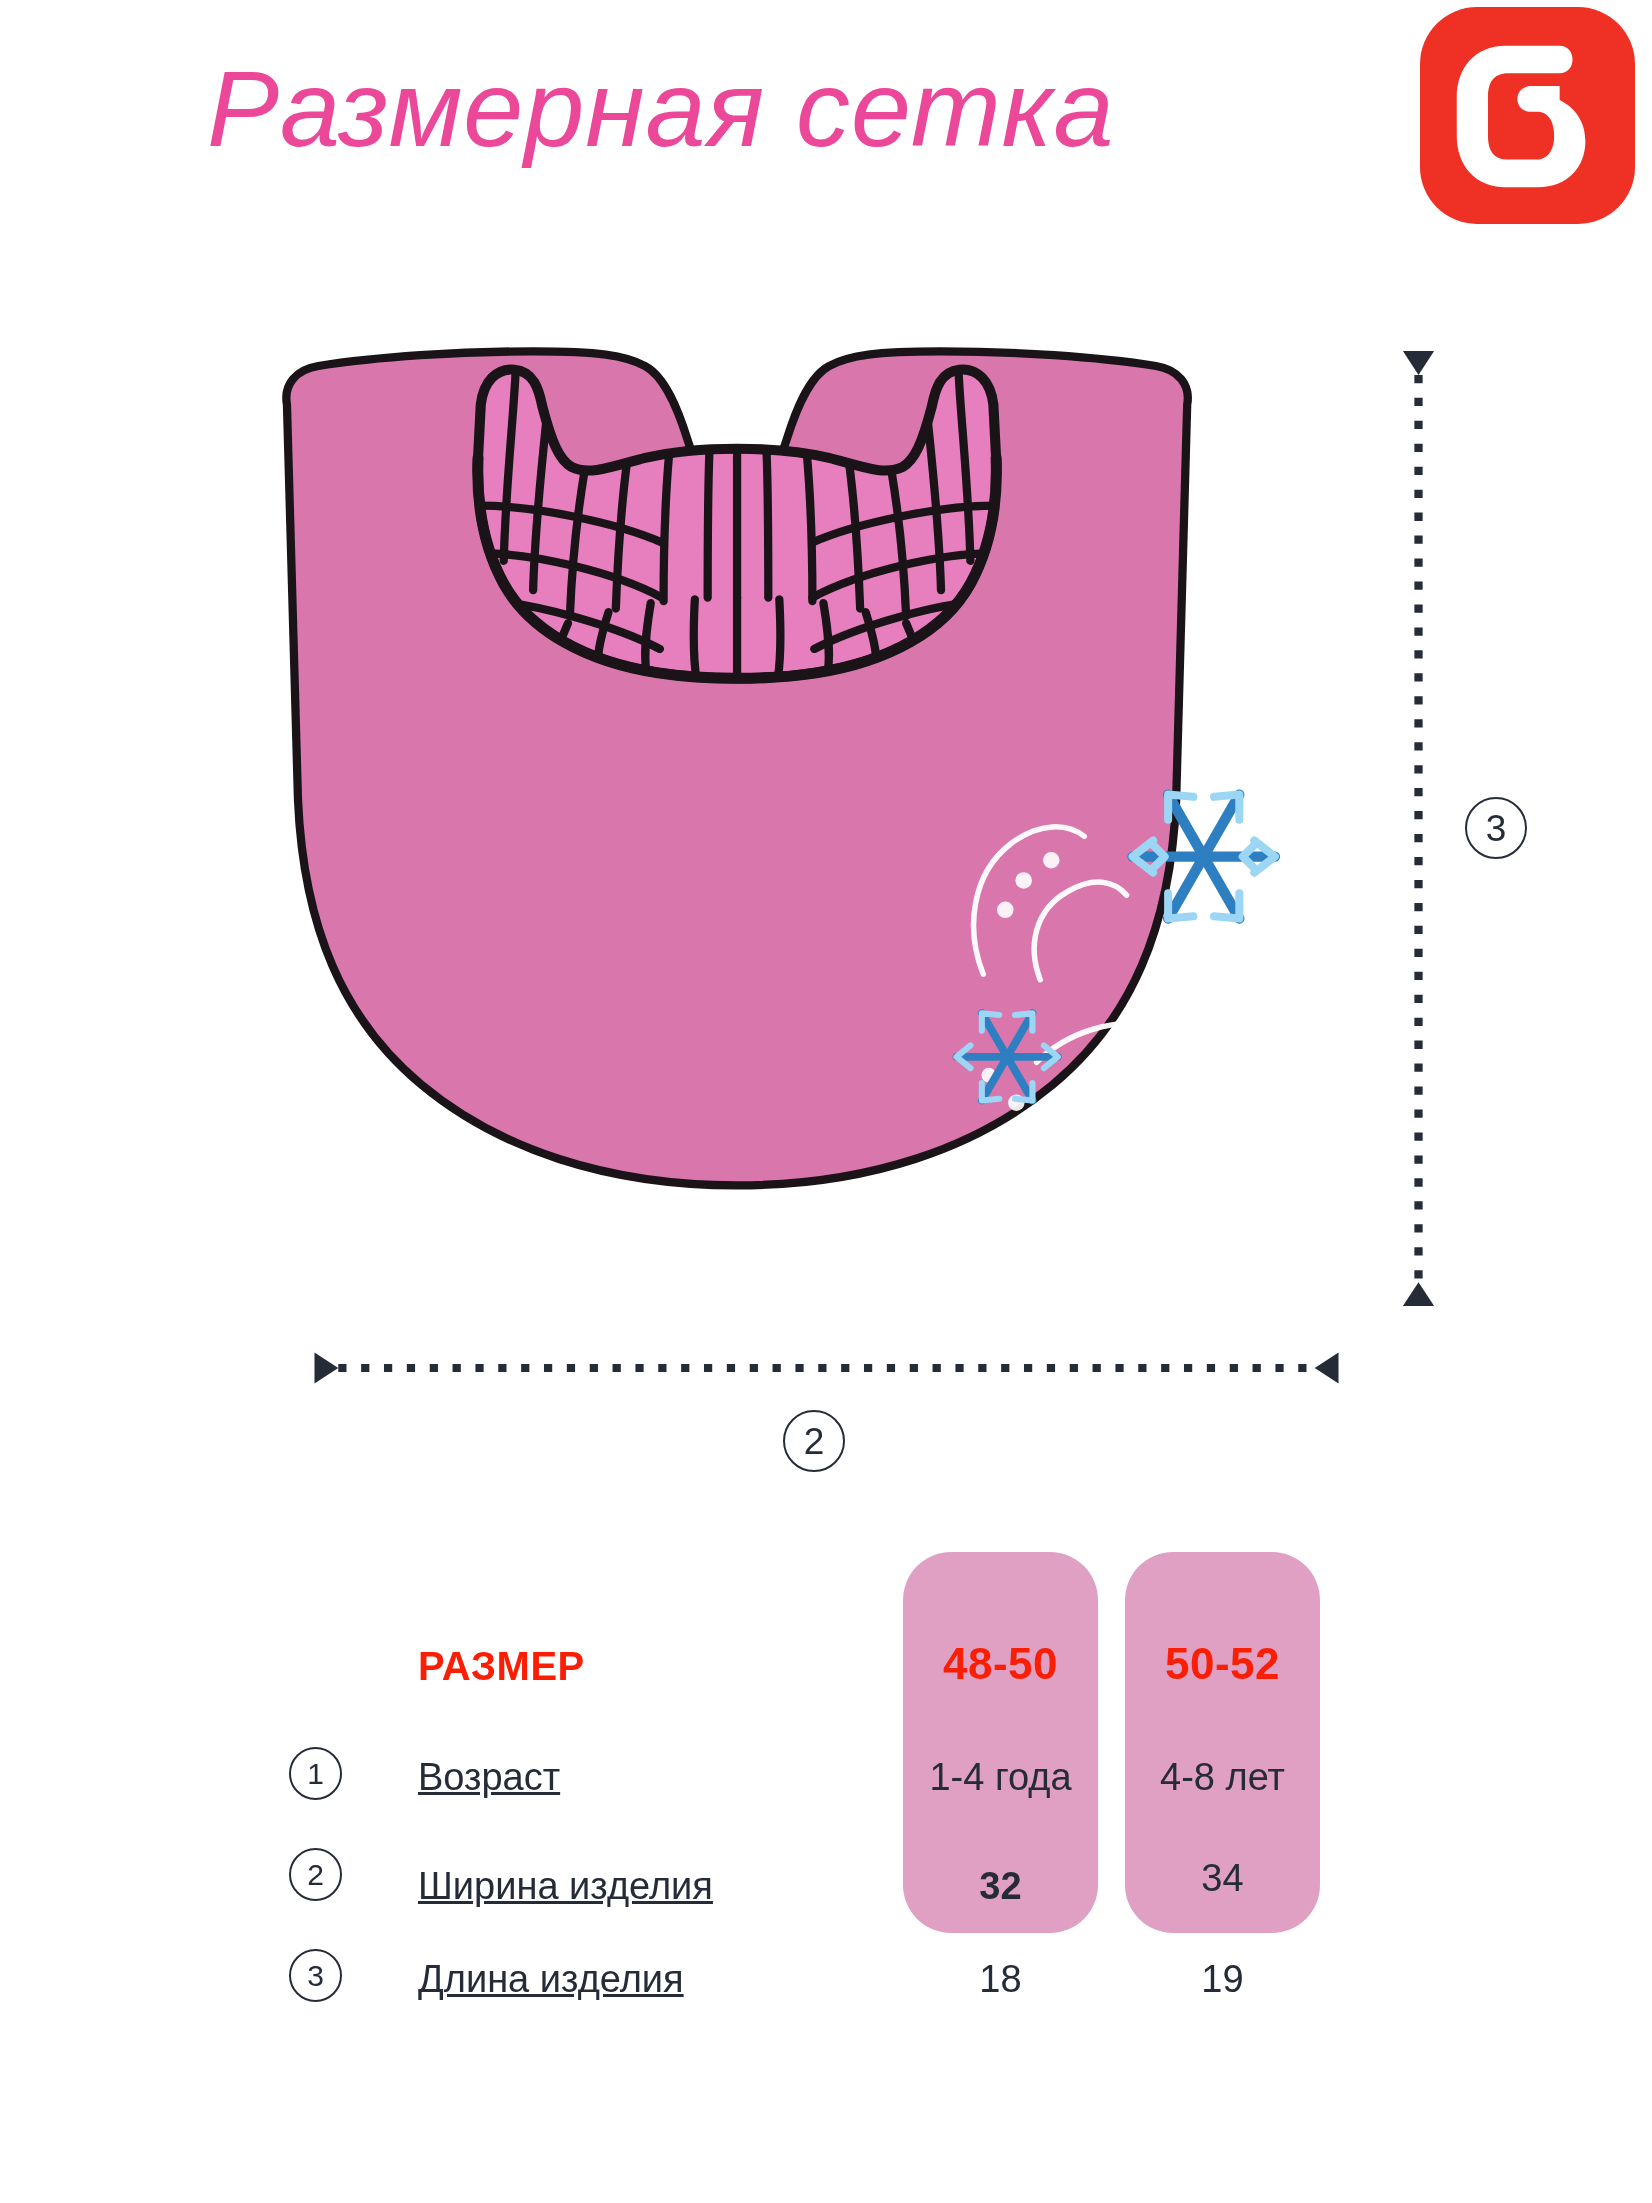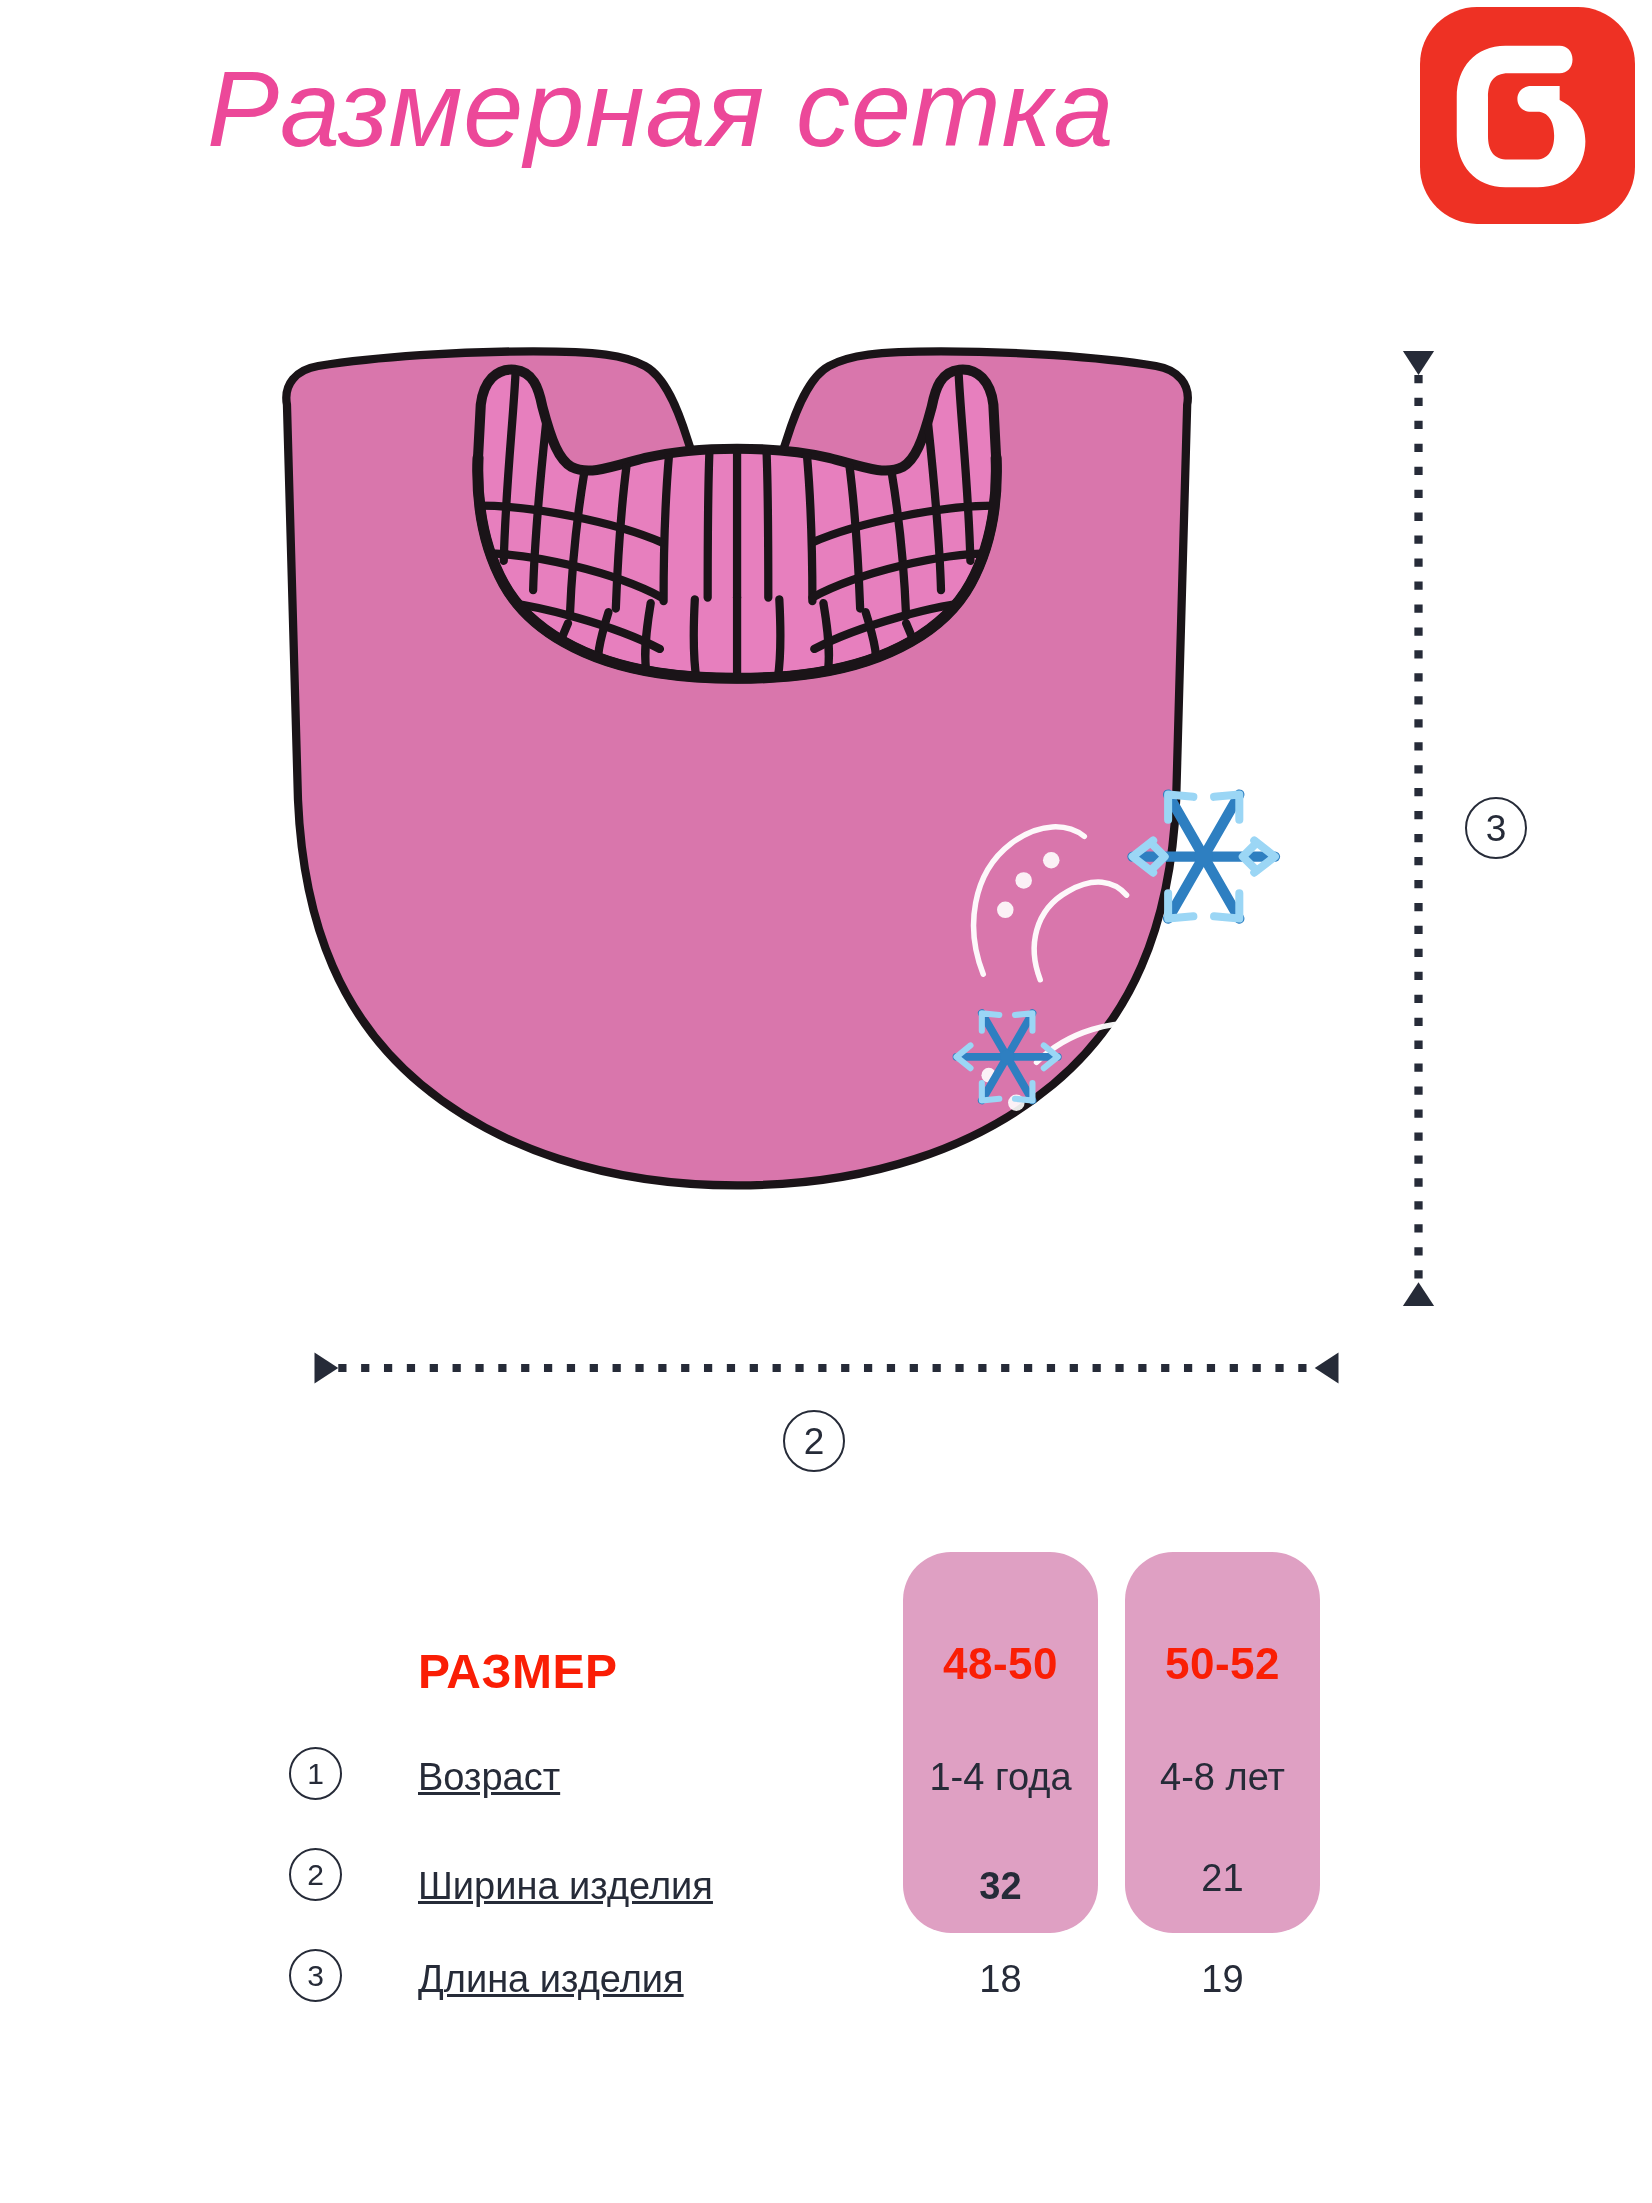--- a/index.html
+++ b/index.html
@@ -94,21 +94,21 @@
   .tbl-grid {
     position:absolute;
     left:0; top:0;
     width:1038px; height:395px;
   }
 
   .row-head-label {
     position:absolute;
     left:115px;
     top:92px;
-    font-size:48px;
+    font-size:40px;
     font-weight:bold;
     color:#fa1e05;
     letter-spacing:0.5px;
     white-space:nowrap;
   }
 
   .row-num {
     position:absolute;
     left:-13.8px;
     width:53px; height:53px;
@@ -375,21 +375,21 @@
     <div class="cell-head col-x1 r0">50-52</div>
 
     <div class="row-num" style="top:195px;">1</div>
     <div class="row-label" style="top:204px;">Возраст</div>
     <div class="cell-value col-x0" style="top:204px;">1-4 года</div>
     <div class="cell-value col-x1" style="top:204px;">4-8 лет</div>
 
     <div class="row-num" style="top:296px;">2</div>
     <div class="row-label" style="top:305px;margin-top:8px;">Ширина изделия</div>
     <div class="cell-value col-x0" style="top:313px;font-weight:bold;">32</div>
-    <div class="cell-value col-x1" style="top:305px;">21</div>
+    <div class="cell-value col-x1" style="top:305px;">34</div>
 
     <div class="row-num" style="top:397px;">3</div>
     <div class="row-label" style="top:406px;">Длина изделия</div>
     <div class="cell-value col-x0" style="top:406px;">18</div>
     <div class="cell-value col-x1" style="top:406px;">19</div>
 
   </div>
 </div>
 
 

